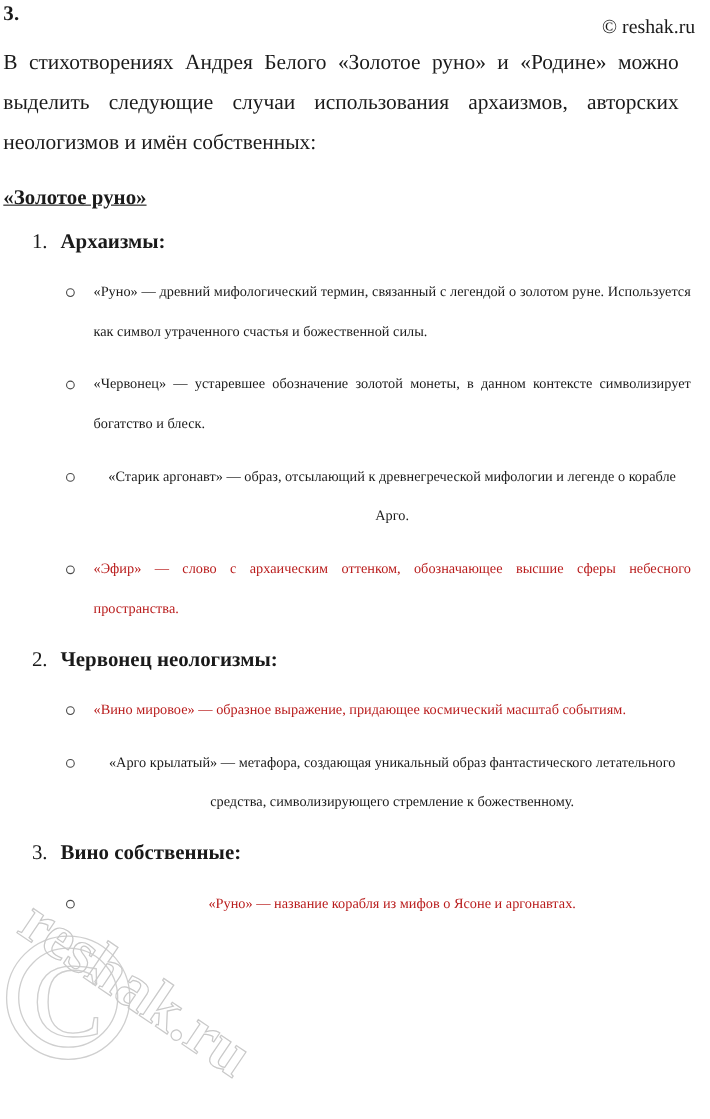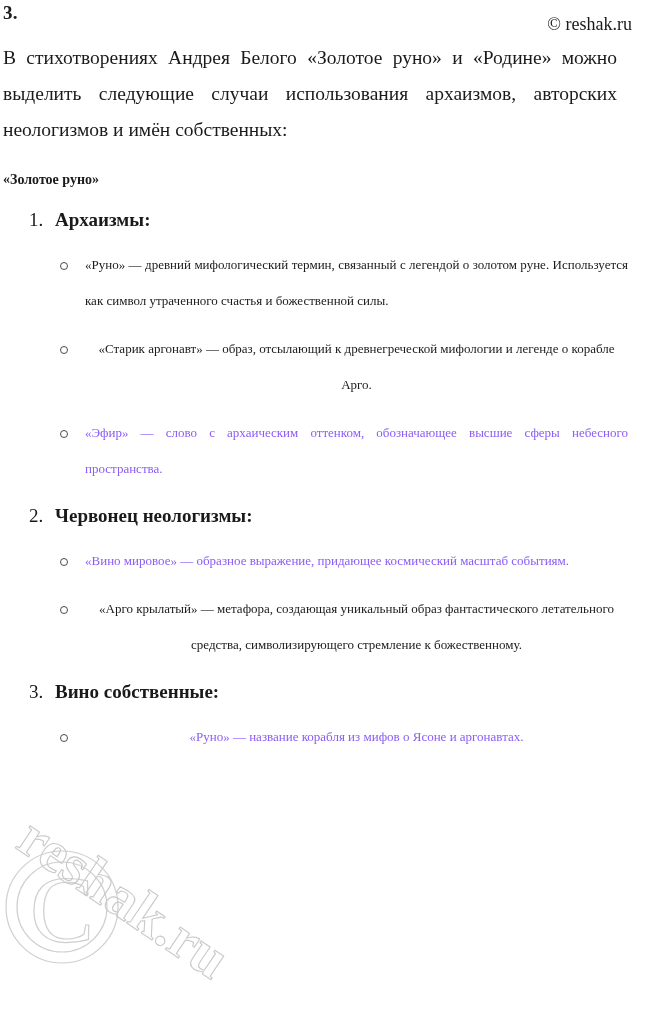--- a/index.html
+++ b/index.html
@@ -54,23 +54,24 @@
     margin: 10px 20px 0 0;
     font-size: 19.5px;
     line-height: 36px;
     text-align: justify;
     text-justify: inter-word;
     hyphens: none;
   }
 
   .work-title {
     margin: 17px 0 0 0;
-    font-size: 14px;
+    font-size: 19px;
     font-weight: bold;
     line-height: 30px;
+    text-decoration: underline;
   }
 
   
   .num-list {
     margin: 10px 0 0 0;
     padding: 0;
     list-style: none;
   }
   .num-item {
     position: relative;
@@ -127,21 +128,21 @@
     display: inline-block;
     width: 6px;
     height: 6px;
     border: 1px solid #4a4a4a;
     border-radius: 50%;
     vertical-align: middle;
     background: transparent;
   }
 
   
-  .faded { color: #8b5cf6; font-family: Liberation Serif, serif; }
+  .faded { color: #b91c1c; font-family: Liberation Serif, serif; }
 
   
   .watermark {
     position: absolute;
     left: 0;
     bottom: 0;
     width: 300px;
     height: 230px;
     pointer-events: none;
     z-index: 5;
@@ -186,20 +187,24 @@
 
     <li class="num-item">
       <div class="num-head">
         <span class="num-marker">1.</span>
         <span>Архаизмы:</span>
       </div>
       <ul class="sub-list">
         <li class="sub-item">
           <span class="sub-marker"><i></i></span>
           <span>«Руно» — древний мифологический термин, связанный с легендой о золотом руне. Используется как символ утраченного счастья и божественной силы.</span>
+        </li>
+        <li class="sub-item">
+          <span class="sub-marker"><i></i></span>
+          <span>«Червонец» — устаревшее обозначение золотой монеты, в данном контексте символизирует богатство и блеск.</span>
         </li>
         <li class="sub-item nojustify">
           <span class="sub-marker"><i></i></span>
           <span>«Старик аргонавт» — образ, отсылающий к древнегреческой мифологии и легенде о корабле Арго.</span>
         </li>
         <li class="sub-item faded">
           <span class="sub-marker"><i></i></span>
           <span>«Эфир» — слово с архаическим оттенком, обозначающее высшие сферы небесного пространства.</span>
         </li>
       </ul>

